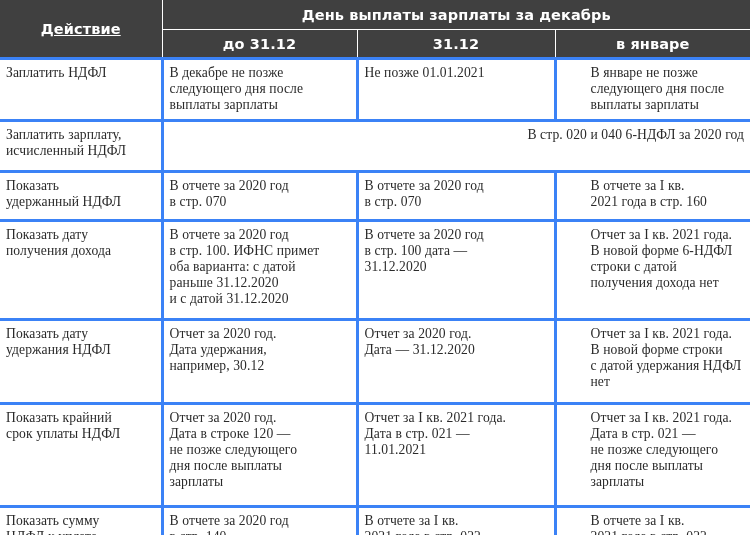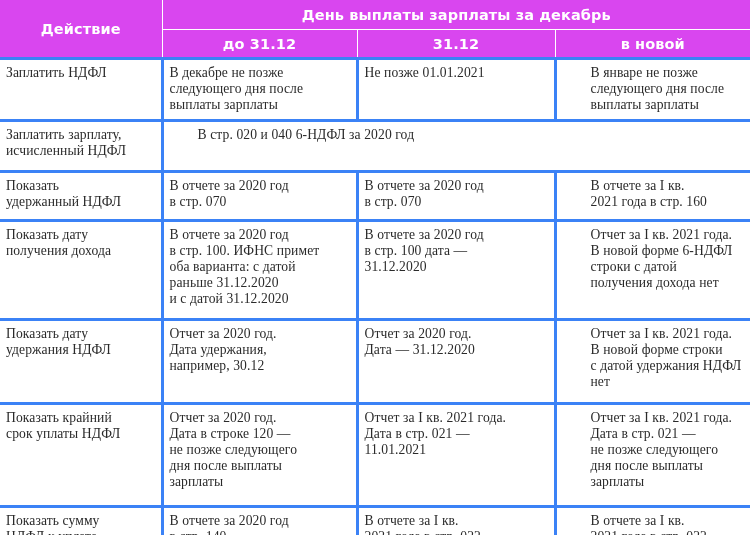--- a/index.html
+++ b/index.html
@@ -11,43 +11,43 @@
     font-size: 13.6px;
     line-height: 16px;
     color: #2a2a2a;
     letter-spacing: 0.1px;
   }
   col.c1 { width: 162px; }
   col.c2 { width: 195px; }
   col.c3 { width: 198px; }
   col.c4 { width: 195px; }
   th {
-    background: #d946ef;
+    background: #404040;
     color: #ffffff;
     font-weight: bold;
     font-size: 14.5px;
     text-align: center;
     padding: 0;
     border: 1px solid #ffffff;
     border-top: none;
   }
   th.h-top { height: 29px; }
   th.h-sub { height: 27px; margin-top: 29px; }
-  th.h-action { border-left: none; }
+  th.h-action { border-left: none; text-decoration: underline; }
   th.h-last { border-right: none; }
   td {
     border: 3px solid #3b82f6;
     vertical-align: top;
     padding: 5px 6px 3px 6px;
     white-space: pre-line;
     font-family: Liberation Serif, serif;
   }
   td:first-child { border-left: none; padding-left: 6px; }
   td:last-child { border-right: none; padding-left: 34px; }
-  td.span-center { text-align: left; }
+  td.span-center { text-align: right; }
   tr.r1 td { height: 51px; }
   tr.r2 td { height: 40px; }
   tr.r3 td { height: 38px; margin-left: 42px; }
   tr.r4 td { height: 88px; }
   tr.r5 td { height: 73px; }
   tr.r6 td { height: 92px; }
   tr.r7 td { height: 34px; border-bottom: 3px solid #333333; }
 </style>
 </head>
 <body>
@@ -60,21 +60,21 @@
       <col class="c4">
   </colgroup>
   <thead>
     <tr>
       <th class="h-top h-action" rowspan="2">Действие</th>
       <th class="h-top h-last" colspan="3">День выплаты зарплаты за декабрь</th>
     </tr>
     <tr>
       <th class="h-sub">до 31.12</th>
       <th class="h-sub">31.12</th>
-      <th class="h-sub h-last">в новой</th>
+      <th class="h-sub h-last">в январе</th>
     </tr>
   </thead>
   <tbody>
     <tr class="r1">
       <td>Заплатить НДФЛ</td>
       <td>В декабре не позже
 следующего дня после
 выплаты зарплаты</td>
       <td>Не позже 01.01.2021</td>
       <td>В январе не позже

